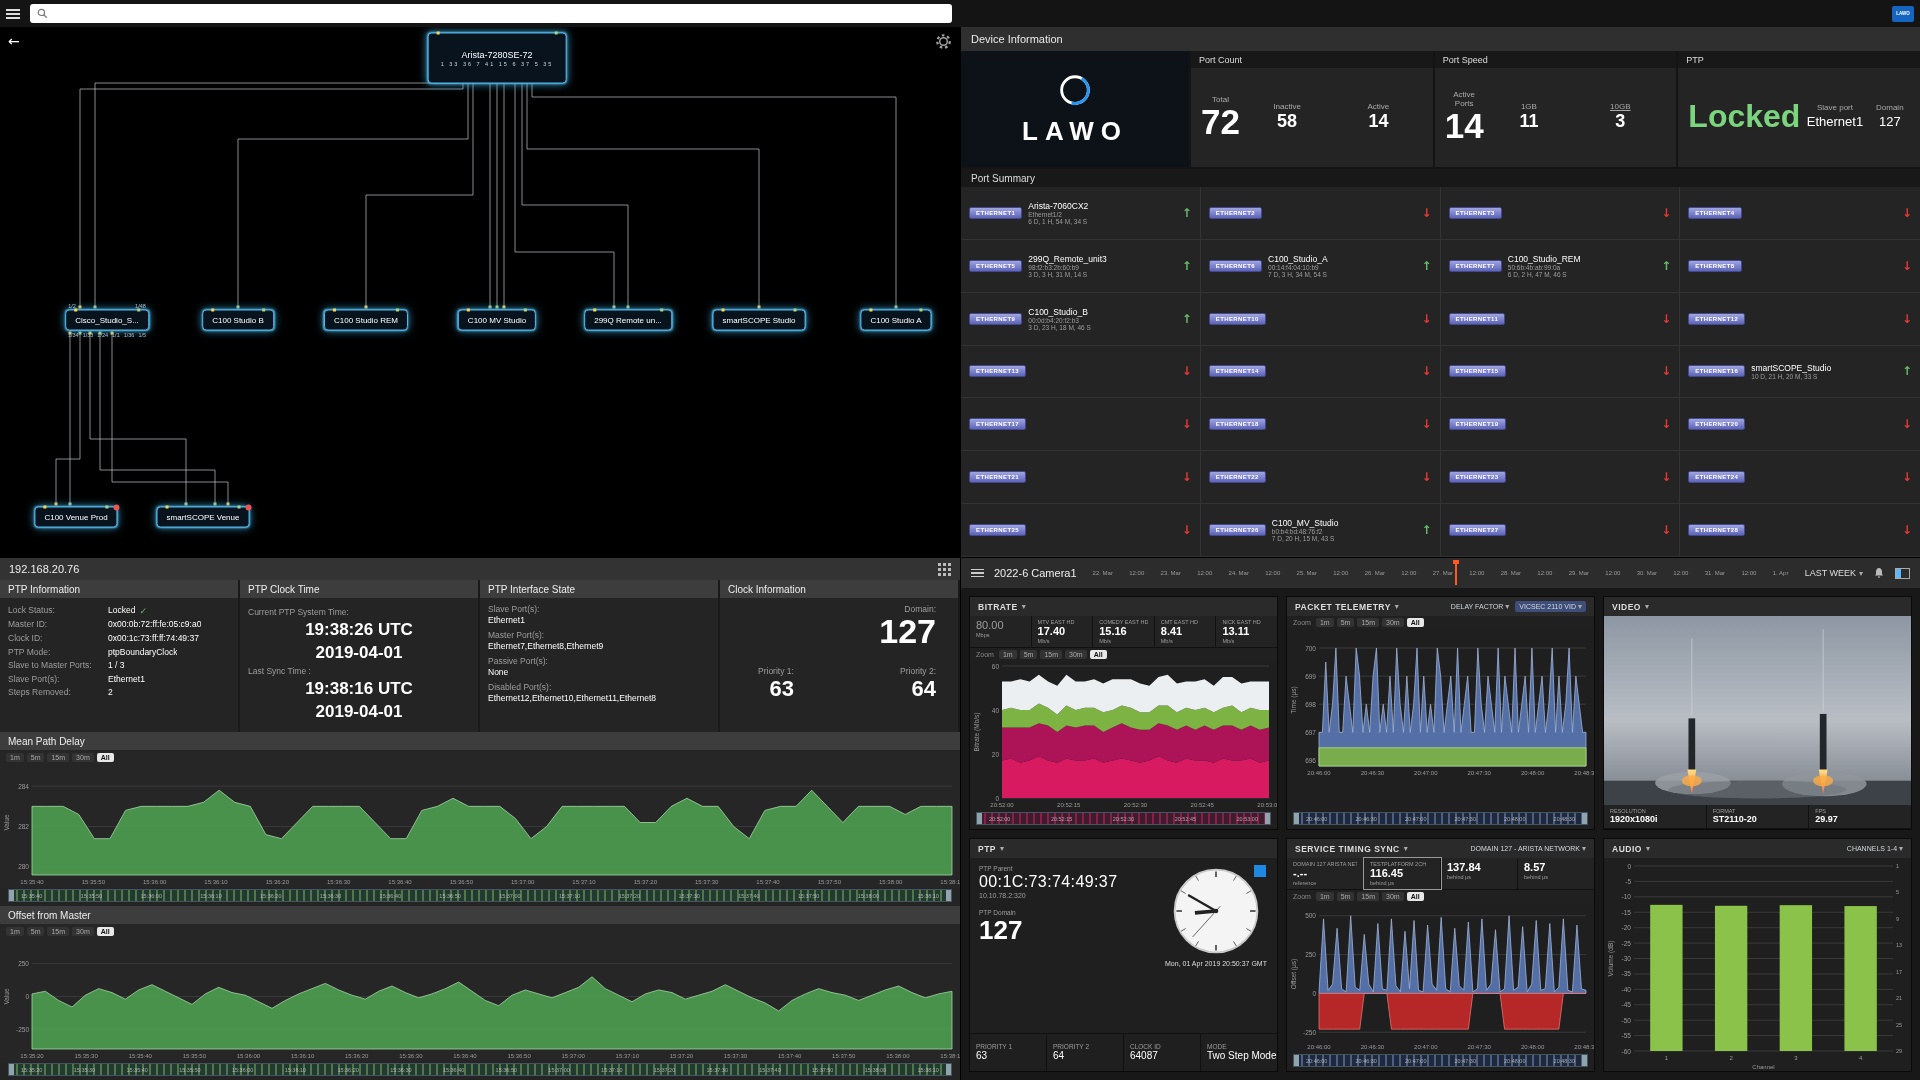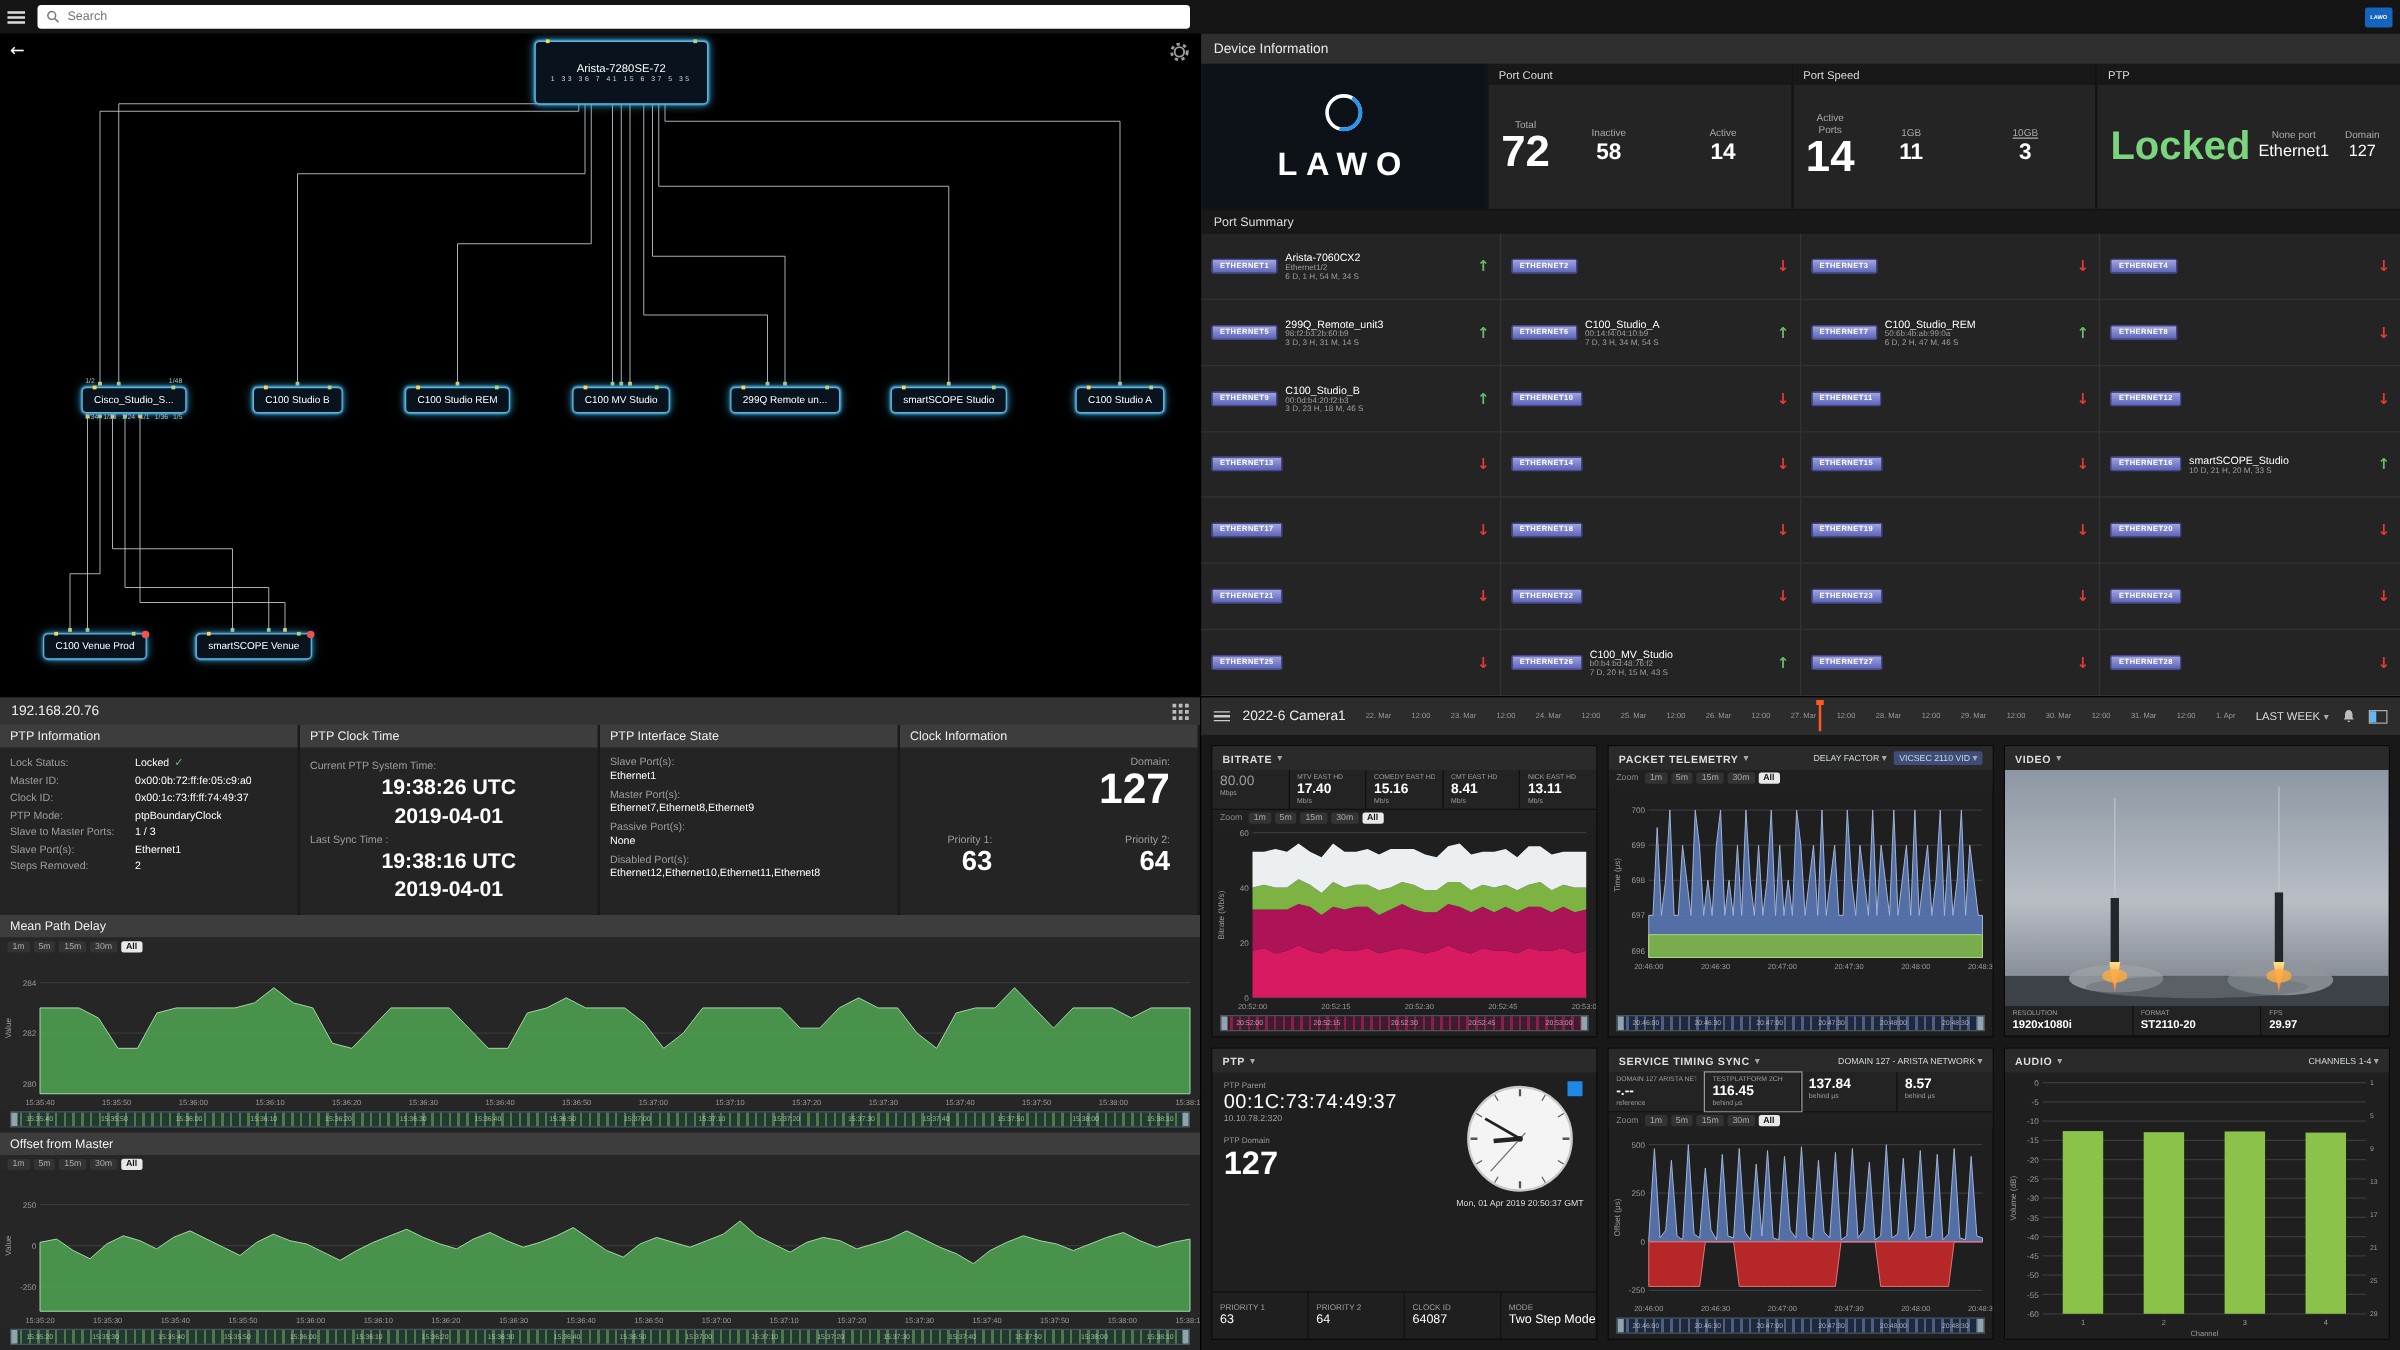--- a/index.html
+++ b/index.html
@@ -156,21 +156,20 @@
     <div class="hamburger">
         <i></i>
         <i></i>
         <i></i>
       </div>
     <div class="searchbox">
       <svg width="11" height="11" viewBox="0 0 12 12">
         <circle cx="4.8" cy="4.8" r="3.4" fill="none" stroke="#777" stroke-width="1.3"></circle>
         <line x1="7.4" y1="7.4" x2="10.6" y2="10.6" stroke="#777" stroke-width="1.3"></line>
       </svg>
-      <input placeholder="Search" style="">
     </div>
     <div class="corner-badge">LAWO</div>
   </header>
 
   <section class="topo">
     <span class="back glyph">←</span>
     <svg class="gear" width="17" height="17" viewBox="0 0 18 18">
       <circle cx="9" cy="9" r="4" fill="none" stroke="#9e9e9e" stroke-width="1.6"></circle>
       <circle cx="9" cy="9" r="6.6" fill="none" stroke="#9e9e9e" stroke-width="2.4" stroke-dasharray="2.8 2.9"></circle>
     </svg>
@@ -309,21 +308,21 @@
             <div class="gb-cell"><span class="lbl">1GB</span><span class="mid">11</span></div>
             <div class="gb-cell"><span class="lbl u">10GB</span><span class="mid">3</span></div>
           </div>
         </div>
       </div>
       <div class="stat-group">
         <div class="group-header">PTP</div>
         <div class="group-body">
           <div class="gb-top"><span class="locked">Locked</span></div>
           <div class="gb-bottom">
-            <div class="gb-cell"><span class="lbl">None port</span><span class="mid2">Ethernet1</span></div>
+            <div class="gb-cell"><span class="lbl">Slave port</span><span class="mid2">Ethernet1</span></div>
             <div class="gb-cell"><span class="lbl">Domain</span><span class="mid2">127</span></div>
           </div>
         </div>
       </div>
     </div>
     <div class="sec-subheader">Port Summary</div>
     <div class="port-grid" id="port-grid">
         <div class="port-cell">
           <span class="port-badge">ETHERNET1</span>
           <div class="port-info">

